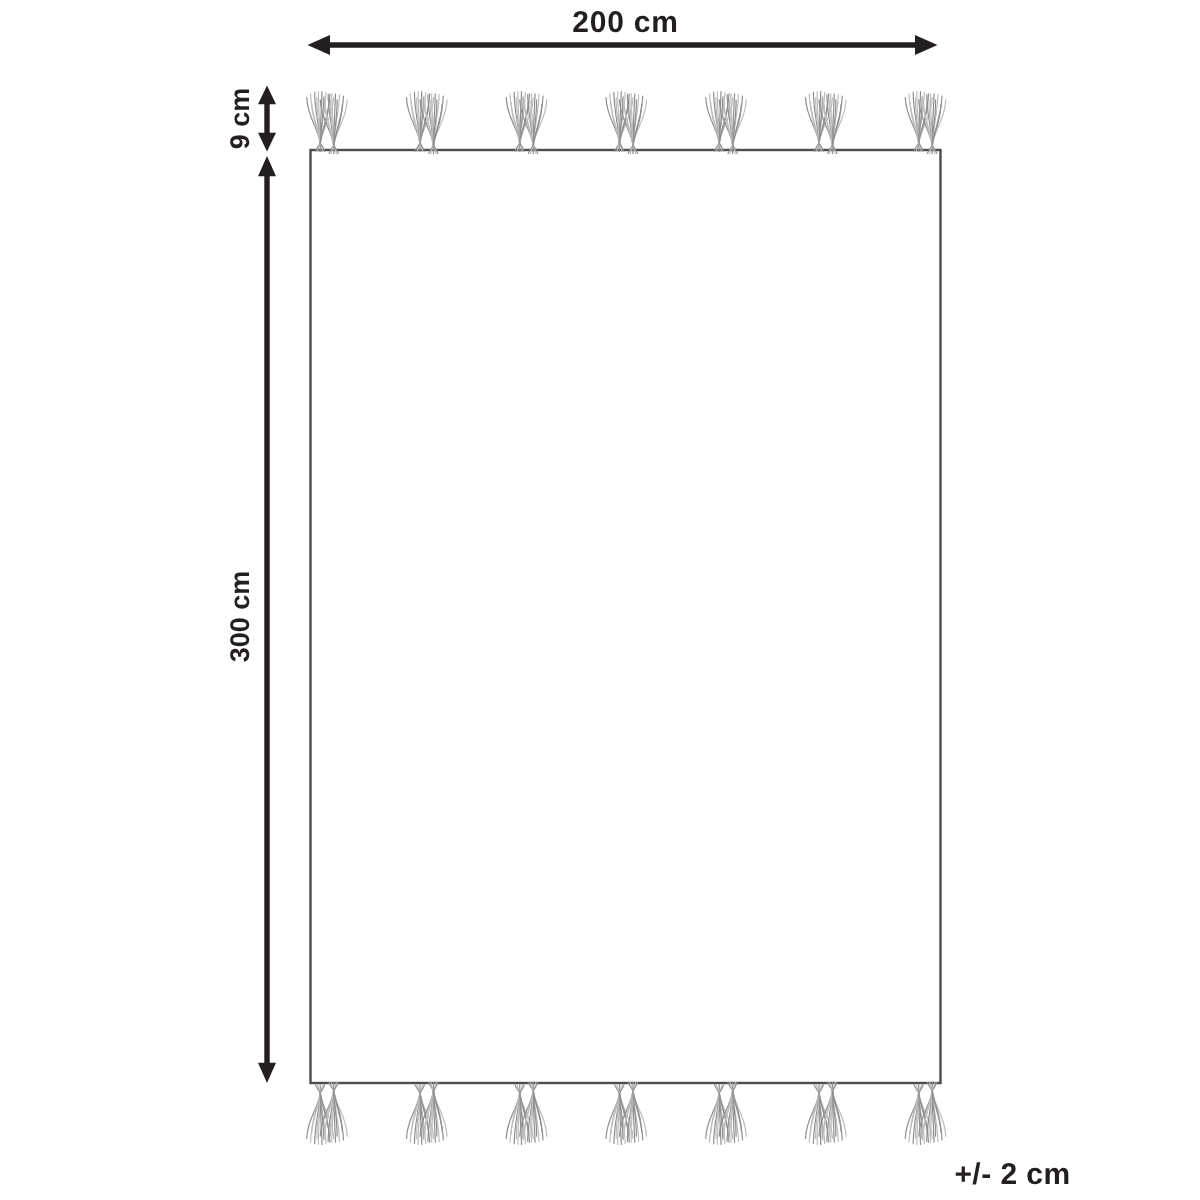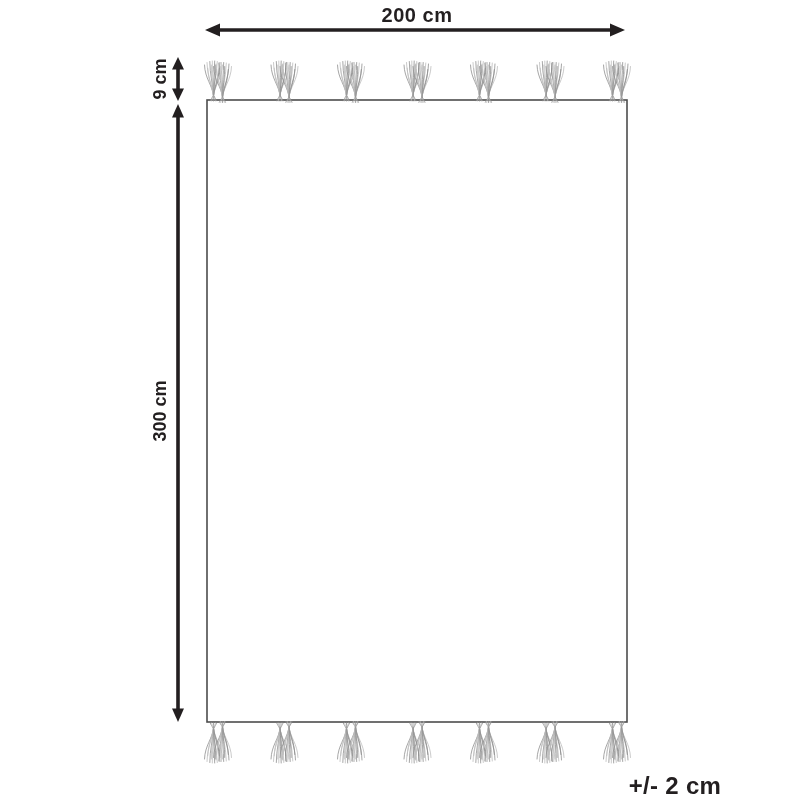--- a/index.html
+++ b/index.html
@@ -32,21 +32,21 @@
   }
   .lbl-width{left:337px;top:4px;width:160px;font-size:20px;letter-spacing:0.5px;}
   .lbl-fringe{
     left:120px;top:67px;width:80px;height:24px;line-height:24px;
     font-size:18px;transform:rotate(-90deg);transform-origin:center;
   }
   .lbl-height{
     left:110px;top:399px;width:100px;height:24px;line-height:24px;
     font-size:18px;transform:rotate(-90deg);transform-origin:center;
   }
-  .lbl-tolerance{left:620px;top:772px;width:110px;font-size:24px;letter-spacing:0.3px;}
+  .lbl-tolerance{left:620px;top:772px;width:110px;font-size:20px;letter-spacing:0.3px;}
 </style>
 </head>
 <body>
 
 <div class="canvas">
 
   <svg width="800" height="800" viewBox="0 0 800 800">
     <defs>
       <g id="tuft">
         <path class="sd" d="M12 37 C11 26 3.5 20 3 6"></path>

